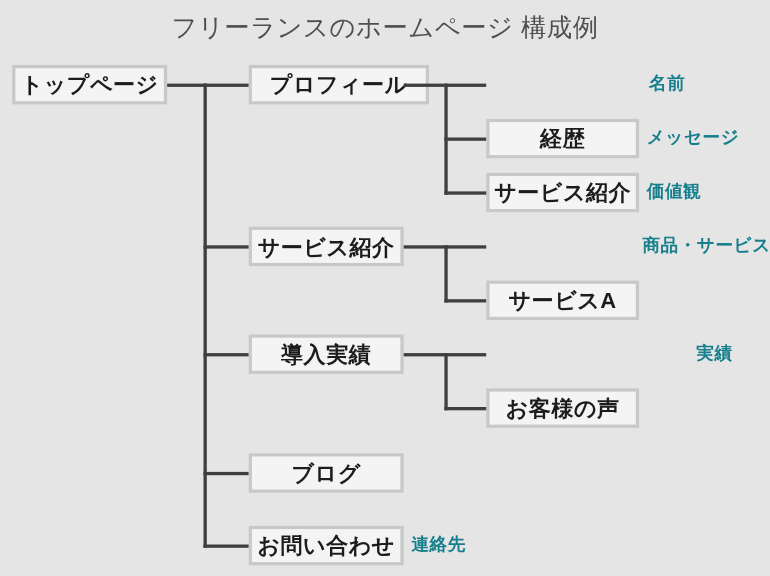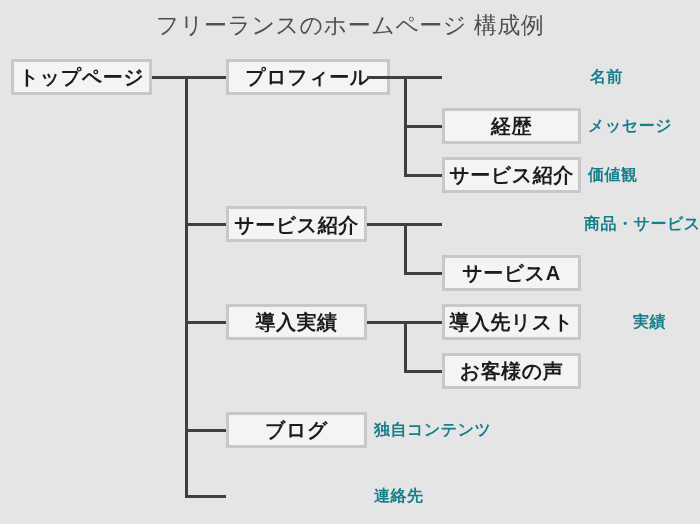--- a/index.html
+++ b/index.html
@@ -68,43 +68,42 @@
   </div>
   <div class="box" style="left:226px; top:206px; width:141px;align-items:flex-end;">
     <span>サービス紹介</span>
   </div>
   <div class="box" style="left:226px; top:304px; width:141px;">
     <span>導入実績</span>
   </div>
   <div class="box" style="left:226px; top:412px; width:141px;">
     <span>ブログ</span>
   </div>
+  <div class="box" style="left:226px; top:478px; width:141px;">
+    <span>お問い合わせ</span>
+  </div>
 
   <div class="box" style="left:442px; top:108px; width:139px;">
     <span>経歴</span>
   </div>
   <div class="box" style="left:442px; top:157px; width:139px;">
     <span>サービス紹介</span>
   </div>
   <div class="box" style="left:442px; top:255px; width:139px;">
     <span>サービスA</span>
   </div>
-  <div class="box" style="left:442px; top:304px; width:139px;">
-    <span>導入先リスト</span>
-  </div>
   <div class="box" style="left:442px; top:353px; width:139px;align-items:center;">
     <span>お客様の声</span>
   </div>
 
   <div class="note" style="left:590px; top:66px;">名前</div>
   <div class="note" style="left:588px; top:115px;">メッセージ</div>
   <div class="note" style="left:588px; top:164px;">価値観</div>
   <div class="note" style="left:584px; top:213px;">商品・サービス</div>
   <div class="note" style="left:588px; top:311px;margin-left:45px;">実績</div>
-  <div class="note" style="left:374px; top:419px;">独自コンテンツ</div>
   <div class="note" style="left:374px; top:485px;">連絡先</div>
 
   <div class="line" style="left:152px; top:75.5px; width:36px; height:3px;"></div>
 
   <div class="line" style="left:185px; top:75.5px; width:3px; height:422px;"></div>
 
   <div class="line" style="left:185px; top:75.5px; width:41px; height:3px;"></div>
   <div class="line" style="left:185px; top:222.5px; width:41px; height:3px;"></div>
   <div class="line" style="left:185px; top:320.5px; width:41px; height:3px;"></div>
   <div class="line" style="left:185px; top:428.5px; width:41px; height:3px;"></div>

